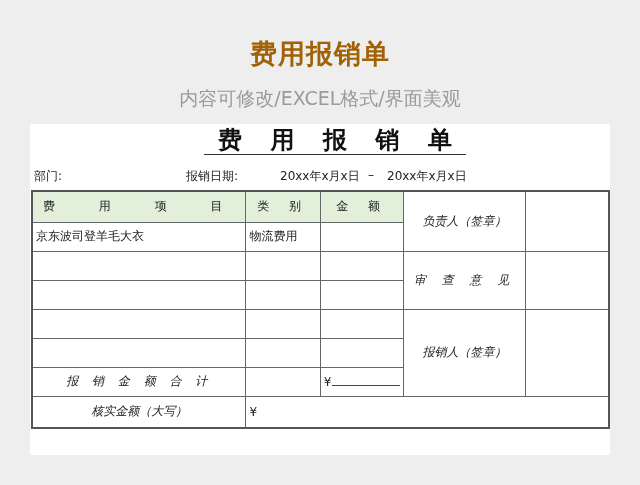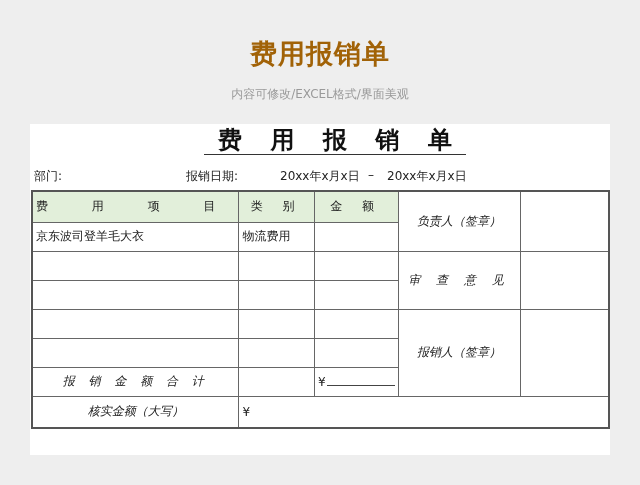--- a/index.html
+++ b/index.html
@@ -1,34 +1,34 @@
 <!DOCTYPE html>
 <html><head>
 <meta charset="utf-8">
 <style>
   html, body { margin:0; padding:0; }
   body { width:640px; height:485px; background:#eeeeee; position:relative; overflow:hidden;
          font-family:"DejaVu Sans", "Liberation Sans", sans-serif; }
   .banner-title { position:absolute; top:36px; left:0; width:640px; text-align:center;
          font-size:27px; color:#a16207; letter-spacing:1px; font-weight:bold; }
   .banner-sub { position:absolute; top:86px; left:0; width:640px; text-align:center;
-         font-size:12px; color:#9a9a9a; }
+         font-size:19px; color:#9a9a9a; }
   .sheet { position:absolute; left:30px; top:124px; width:580px; height:331px; background:#ffffff; }
   .form-title { position:absolute; left:174px; top:3px; width:262px; height:28px;
          border-bottom:1.5px solid #333; font-size:24px; font-weight:bold; color:#111;
          display:flex; justify-content:space-between; padding:0 14px; box-sizing:border-box; align-items:flex-start; line-height:26px; }
   .meta { position:absolute; top:44px; font-size:12px; color:#222; }
   table.form { position:absolute; left:1px; top:66px; border-collapse:collapse; table-layout:fixed;
          border:2px solid #555; }
   table.form td { border:1px solid #666; padding:0 3px; font-size:12px; color:#222; height:29px;
          box-sizing:border-box; white-space:nowrap; overflow:hidden; }
   td.hdr { background:#e2efda; text-align:center; }
   td.center { text-align:center;font-style:italic; }
   .spaced { letter-spacing:8px; }
-  .spaced-wide { letter-spacing:20px; }
+  .spaced-wide { letter-spacing:20px;margin-left:7px; }
   .yen-line { display:inline-block; width:68px; border-bottom:1px solid #444; height:9px; vertical-align:baseline; margin-left:1px; }
 </style>
 </head>
 <body>
 
 <div class="banner-title">费用报销单</div>
 <div class="banner-sub">内容可修改/EXCEL格式/界面美观</div>
 
 <div class="sheet">
   <div class="form-title">

